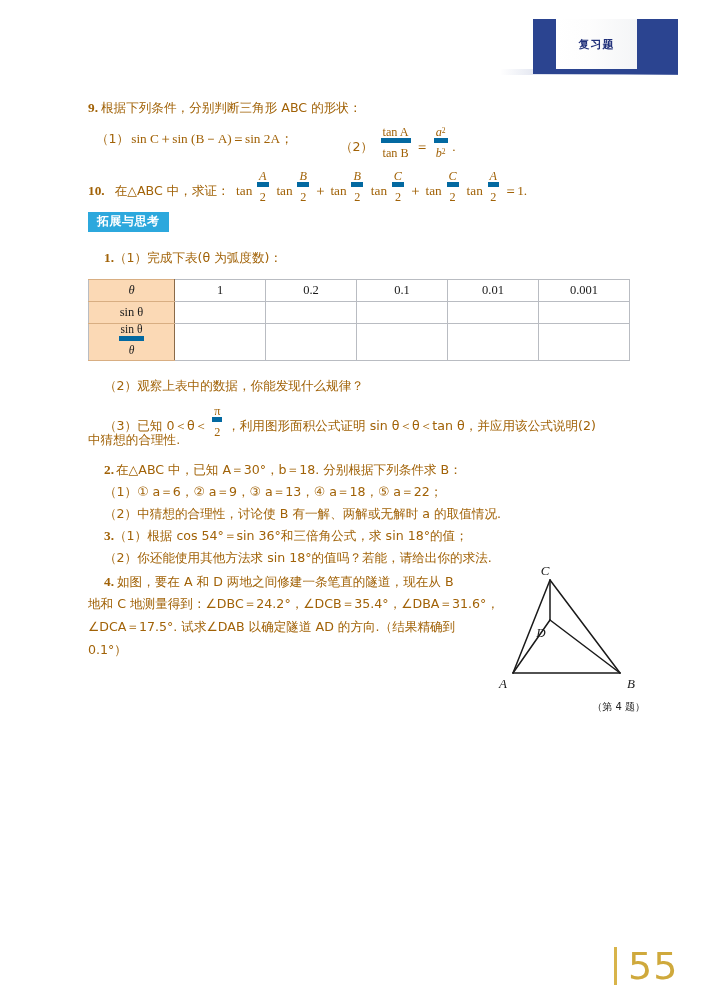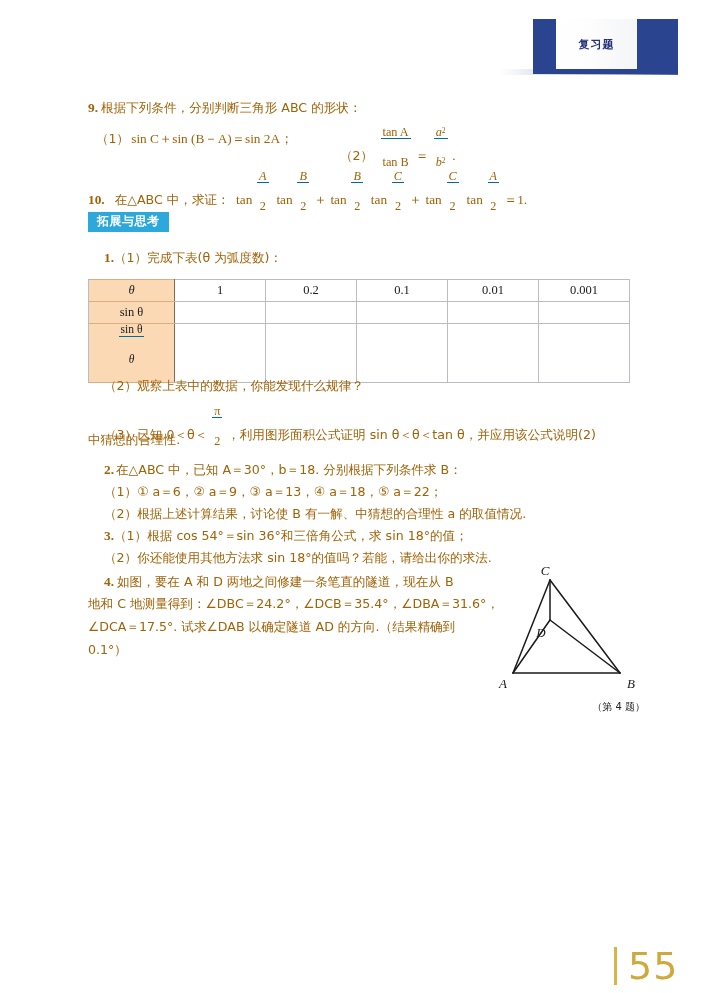--- a/index.html
+++ b/index.html
@@ -44,21 +44,21 @@
   .mu{font-family:"Liberation Serif","DejaVu Serif",serif;font-style:normal;}
   .bnum{font-weight:bold;font-family:"Liberation Serif",serif;font-style:normal;}
 
   
   .frac{
     display:inline-block;vertical-align:-0.52em;
     text-align:center;line-height:1.02;margin:0 1.5px;
     font-size:.92em;
   }
   .frac .num{display:block;padding:0 2px;}
-  .frac .den{display:block;border-top:1px solid #0369a1;padding:17px 2px;}
+  .frac .den{display:block;border-top:5px solid #0369a1;padding:4px 2px;}
   sup.pw{font-size:.62em;vertical-align:.45em;}
 
   
   .badge{
     position:absolute;left:88px;top:212px;
     background:#2ca8dd;
     color:#ffffff;
     font-family:"DejaVu Sans","Liberation Sans",sans-serif;
     font-size:12px;font-weight:bold;letter-spacing:.5px;
     padding:3px 9px 4px 9px;
@@ -241,21 +241,21 @@
   </div>
   <div class="line cn" style="left:88px;top:433px;">中猜想的合理性.</div>
 
   <div class="line" style="left:104px;top:462px;">
     <span class="bnum">2.</span><span class="cn" style="margin-left:2px;">在△ABC 中，已知 A＝30°，b＝18. 分别根据下列条件求 B：</span>
   </div>
   <div class="line" style="left:104px;top:484px;">
     <span class="cn">（1）</span><span class="cn">① a＝6，② a＝9，③ a＝13，④ a＝18，⑤ a＝22；</span>
   </div>
   <div class="line" style="left:104px;top:506px;">
-    <span class="cn">（2）</span><span class="cn">根据上述计算结果，讨论使 B 有一解、中猜想的合理性 a 的取值情况.</span>
+    <span class="cn">（2）</span><span class="cn">中猜想的合理性，讨论使 B 有一解、两解或无解时 a 的取值情况.</span>
   </div>
 
   <div class="line" style="left:104px;top:528px;">
     <span class="bnum">3.</span><span class="cn">（1）</span><span class="cn">根据 cos 54°＝sin 36°和三倍角公式，求 sin 18°的值；</span>
   </div>
   <div class="line" style="left:104px;top:550px;">
     <span class="cn">（2）</span><span class="cn">你还能使用其他方法求 sin 18°的值吗？若能，请给出你的求法.</span>
   </div>
 
   <div class="line" style="left:104px;top:574px;">

